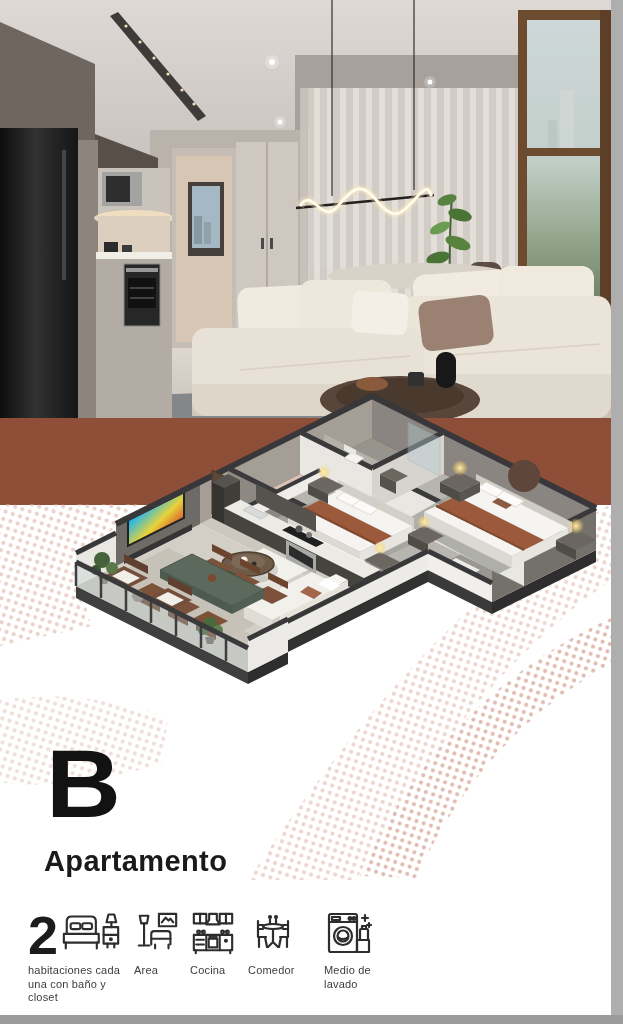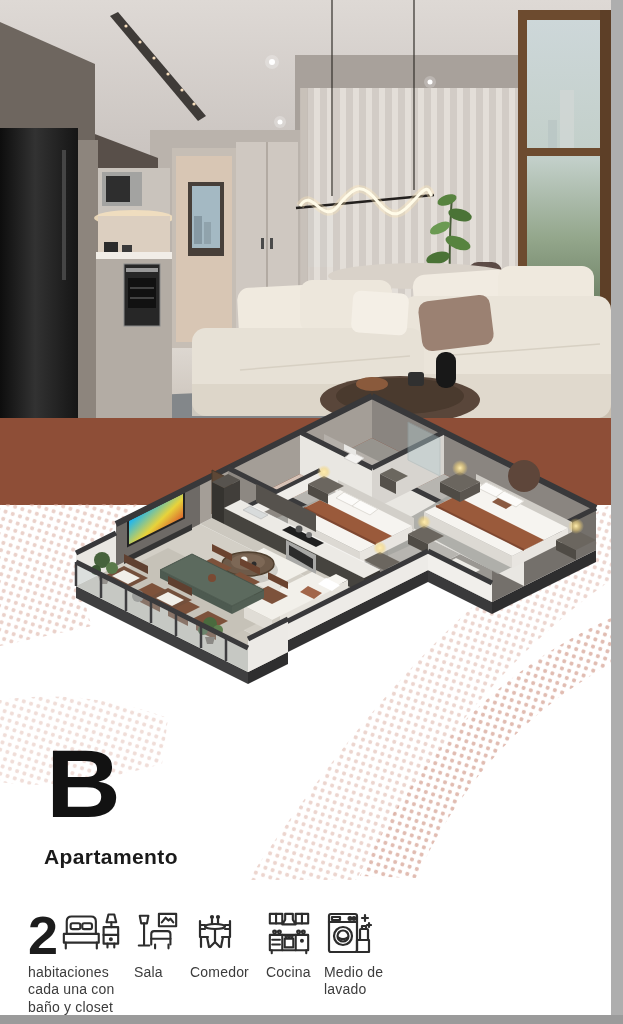--- a/index.html
+++ b/index.html
@@ -4,27 +4,27 @@
 <style>
   html,body{margin:0;padding:0;background:#e9e9e9;}
   .page{position:relative;width:623px;height:1024px;background:#ffffff;overflow:hidden;
         font-family:"Liberation Sans", sans-serif;}
   .hero{position:absolute;left:0;top:0;width:611px;height:418px;z-index:1;}
   .band{position:absolute;left:0;top:418px;width:611px;height:87px;background:#8e4e37;z-index:1;}
   .halftone{position:absolute;left:0;top:418px;width:611px;height:470px;z-index:2;pointer-events:none;}
   .floorplan{position:absolute;left:6px;top:418px;width:600px;height:330px;overflow:visible;z-index:3;}
   .letter{position:absolute;left:46px;top:736px;font-size:96px;font-weight:800;color:#121212;
           line-height:1;letter-spacing:-2px;transform:scaleX(1.08);transform-origin:left;z-index:4;}
-  .title{position:absolute;left:44px;top:845px;font-size:21px;font-weight:700;color:#1a1a1a;
+  .title{position:absolute;left:44px;top:845px;font-size:29px;font-weight:700;color:#1a1a1a;
          letter-spacing:.4px;z-index:4;}
   .features{position:absolute;left:28px;top:893px;width:556px;display:flex;gap:10px;
             align-items:flex-start;z-index:4;}
   .feat{display:flex;flex-direction:column;}
   .feat .icon-box{height:64px;display:flex;align-items:flex-end;}
-  .feat-label{margin-top:7px;font-size:14px;color:#3c3c3c;line-height:1.24;letter-spacing:.2px;}
+  .feat-label{margin-top:7px;font-size:11px;color:#3c3c3c;line-height:1.24;letter-spacing:.2px;}
   .count{font-size:54px;font-weight:800;color:#1c1c1c;line-height:.82;margin-right:1px;}
   .c1{width:96px}.c2{width:46px}.c3{width:48px}.c4{width:48px}.c5{width:66px}.c6{width:52px}.c7{width:74px}
   .edge-r{position:absolute;right:0;top:0;width:12px;height:1024px;background:#aeaeae;z-index:9;}
   .edge-b{position:absolute;left:0;bottom:0;width:623px;height:9px;background:#9b9b9b;z-index:9;}
   svg{display:block}
 </style>
 </head>
 <body>
 
 <div class="page">
@@ -444,40 +444,23 @@
           <svg width="46" height="48" viewBox="0 0 48 48" fill="none" stroke="#2d2d2d" stroke-width="2.2" stroke-linecap="round" stroke-linejoin="round">
             <path d="M6,6 h9 l-1.5,8 h-6 z"></path>
             <path d="M10.5,14 v23 M5,37 h11"></path>
             <rect x="26" y="4" width="18" height="13"></rect>
             <path d="M29,13 l4,-5 3,3 2,-2 3,4"></path>
             <path d="M18,36 v-11 q0,-3 3,-3 h14 q3,0 3,3 v11"></path>
             <path d="M18,30 h20 M22,36 v4 M36,36 v4"></path>
           </svg>
         </span>
       </div>
-      <div class="feat-label">Sala</div>
+      <div class="feat-label">Area</div>
     </div>
 
-
-    <div class="feat c5">
-      <div class="icon-box">
-        <span>
-          <svg width="50" height="48" viewBox="0 0 48 48" fill="none" stroke="#2d2d2d" stroke-width="2.2" stroke-linecap="round" stroke-linejoin="round">
-            <ellipse cx="24" cy="17.5" rx="10" ry="2.5"></ellipse>
-            <path d="M24,20 v13 M24,33 l-5,5 M24,33 l5,5"></path>
-            <path d="M21,15 v-5 M27,15 v-5"></path>
-            <circle cx="21" cy="8" r="1" fill="#2d2d2d"></circle>
-              <circle cx="27" cy="8" r="1" fill="#2d2d2d"></circle>
-            <path d="M9,12 v16 M9,16 h5 M9,20 h5 M9,28 h8 M10,28 v10 M16,28 l2,10"></path>
-            <path d="M39,12 v16 M39,16 h-5 M39,20 h-5 M39,28 h-8 M38,28 v10 M32,28 l-2,10"></path>
-          </svg>
-        </span>
-      </div>
-      <div class="feat-label">Comedor</div>
-    </div>
 
     <div class="feat c4">
       <div class="icon-box">
         <span>
           <svg width="46" height="48" viewBox="0 0 48 48" fill="none" stroke="#2d2d2d" stroke-width="2.2" stroke-linecap="round" stroke-linejoin="round">
             <rect x="4" y="4" width="13" height="10"></rect>
               <path d="M10.5,4 v10"></path>
             <rect x="31" y="4" width="13" height="10"></rect>
               <path d="M37.5,4 v10"></path>
             <path d="M20,4 h8 v6 l3,5 h-14 l3,-5 z"></path>
@@ -493,20 +476,37 @@
               <circle cx="14" cy="23" r="1.5"></circle>
               <circle cx="34" cy="23" r="1.5"></circle>
               <circle cx="39" cy="23" r="1.5"></circle>
             <path d="M6,42 v3 M42,42 v3"></path>
           </svg>
         </span>
       </div>
       <div class="feat-label">Cocina</div>
     </div>
 
+    <div class="feat c5">
+      <div class="icon-box">
+        <span>
+          <svg width="50" height="48" viewBox="0 0 48 48" fill="none" stroke="#2d2d2d" stroke-width="2.2" stroke-linecap="round" stroke-linejoin="round">
+            <ellipse cx="24" cy="17.5" rx="10" ry="2.5"></ellipse>
+            <path d="M24,20 v13 M24,33 l-5,5 M24,33 l5,5"></path>
+            <path d="M21,15 v-5 M27,15 v-5"></path>
+            <circle cx="21" cy="8" r="1" fill="#2d2d2d"></circle>
+              <circle cx="27" cy="8" r="1" fill="#2d2d2d"></circle>
+            <path d="M9,12 v16 M9,16 h5 M9,20 h5 M9,28 h8 M10,28 v10 M16,28 l2,10"></path>
+            <path d="M39,12 v16 M39,16 h-5 M39,20 h-5 M39,28 h-8 M38,28 v10 M32,28 l-2,10"></path>
+          </svg>
+        </span>
+      </div>
+      <div class="feat-label">Comedor</div>
+    </div>
+
 
     <div class="feat c7">
       <div class="icon-box">
         <span>
           <svg width="48" height="48" viewBox="0 0 48 48" fill="none" stroke="#2d2d2d" stroke-width="2.2" stroke-linecap="round" stroke-linejoin="round">
             <rect x="5" y="5" width="28" height="38" rx="2"></rect>
             <path d="M5,13 h28"></path>
             <rect x="8" y="8" width="8" height="3"></rect>
             <circle cx="26" cy="9.5" r="1.4" fill="#2d2d2d"></circle>
               <circle cx="30" cy="9.5" r="1.4" fill="#2d2d2d"></circle>

